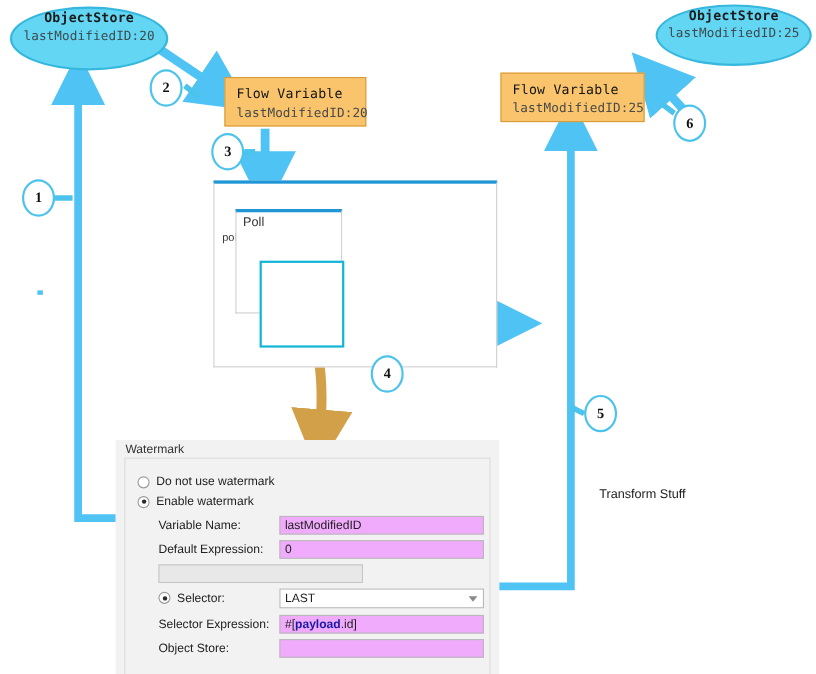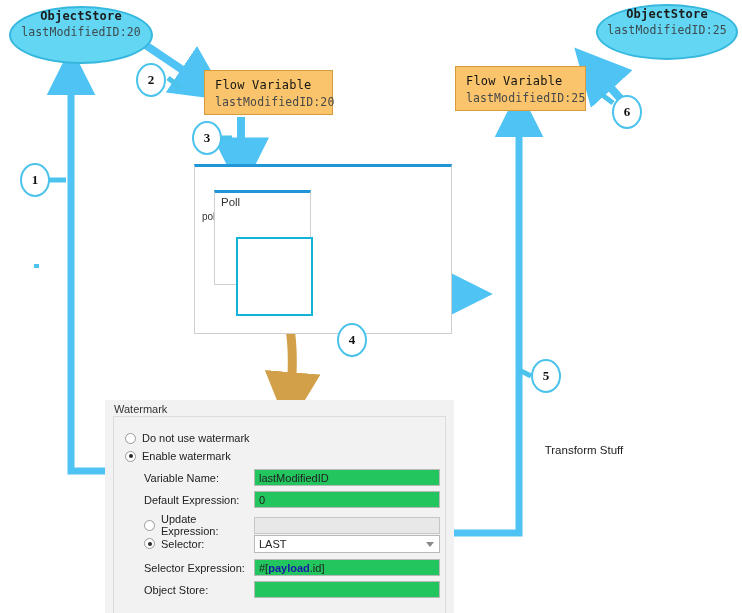--- a/index.html
+++ b/index.html
@@ -92,21 +92,21 @@
     width:11px;height:11px;border-radius:50%;border:1px solid #9a9a9a;
     background:#fff;box-sizing:border-box;position:relative;flex:0 0 auto;
   }
   .radio.on::after{
     content:"";position:absolute;left:50%;top:50%;width:4px;height:4px;
     margin:-2px 0 0 -2px;border-radius:50%;background:#2b2b2b;
   }
   .field-row{position:absolute;display:flex;align-items:center;font-size:11px;color:#222;}
   .field-label{width:110px;text-align:left;}
   .tbox{
-    width:186px;height:17px;background:#22c55e;border:1px solid #b9b9b9;
+    width:186px;height:17px;background:#f0abfc;border:1px solid #b9b9b9;
     box-sizing:border-box;font-size:11px;color:#222;
     display:flex;align-items:center;padding:0 4px;
   }
   .tbox.disabled{background:#e8e8e8;border-color:#c6c6c6;}
   .selectbox{
     width:186px;height:18px;background:#fff;border:1px solid #b9b9b9;
     box-sizing:border-box;font-size:11px;color:#222;
     display:flex;align-items:center;padding:0 4px;position:relative;
   }
   .chev{
@@ -271,24 +271,20 @@
         <span class="field-label">Variable Name:</span>
         <span class="tbox">lastModifiedID</span>
       </div>
 
       <div class="field-row" style="left:30px;top:74px">
         <span class="field-label">Default Expression:</span>
         <span class="tbox">0</span>
       </div>
 
       <div class="field-row" style="left:30px;top:96px">
-        <span class="field-label" style="display:flex;align-items:center;gap:6px">
-          <span class="radio"></span>
-          <span>Update Expression:</span>
-        </span>
         <span class="tbox disabled"></span>
       </div>
 
       <div class="field-row" style="left:30px;top:118px">
         <span class="field-label" style="display:flex;align-items:flex-start;gap:6px">
           <span class="radio on"></span>
           <span>Selector:</span>
         </span>
         <span class="selectbox">
           <span>LAST</span>

